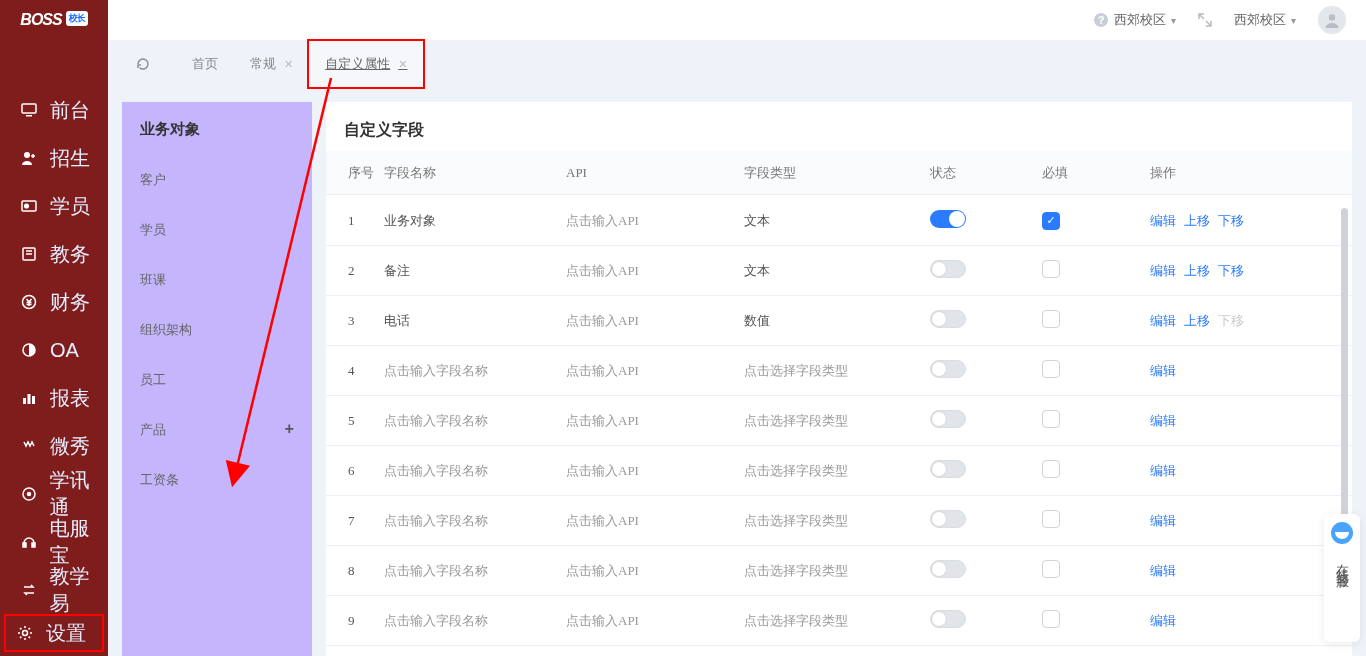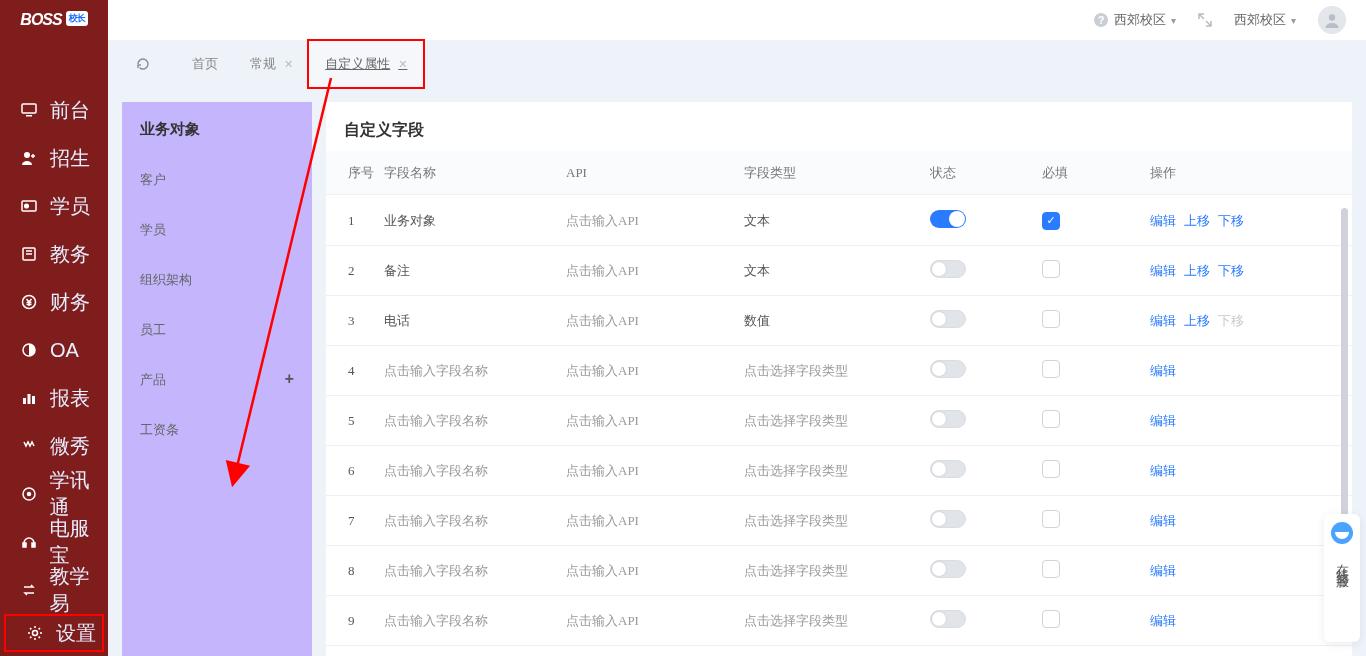--- a/index.html
+++ b/index.html
@@ -15,21 +15,21 @@
 
 
 .sidebar { position: absolute; top: 0; left: 0; width: 108px; height: 656px; background: #7f1d1d; color: #fff; }
 .logo { height: 40px; display: flex; align-items: center; justify-content: center; }
 .logo-box { width: 80px; height: 22px; display: flex; align-items: center; justify-content: center; font-weight: 900; font-style: italic; letter-spacing: -1px; font-size: 16px; color: #fff; }
 .logo-badge { background: #fff; color: #1b6cff; font-size: 9px; font-style: normal; font-weight: 700; padding: 1px 3px; border-radius: 3px; margin-left: 4px; transform: translateY(-2px); }
 .nav { margin-top: 46px; display: flex; flex-direction: column; }
 .nav-item { height: 48px; display: flex; align-items: center; gap: 12px; padding-left: 20px; color: #e6eeff; font-size: 20px; cursor: pointer; }
 .nav-item .ico { width: 18px; height: 18px; display: inline-flex; align-items: center; justify-content: center; }
 
-.nav-item.settings-highlight { border: 2px solid #ff0000; width: 100px; margin-left: 4px; height: 38px; }
+.nav-item.settings-highlight { border: 2px solid #ff0000; width: 100px; margin-left: 4px; height: 38px; padding-left: 10px; }
 
 
 .tabbar { position: absolute; top: 40px; left: 108px; right: 0; height: 48px; background: #eef2f9; display: flex; align-items: center; padding-left: 20px; gap: 0; }
 .reload { width: 30px; height: 30px; display: flex; align-items: center; justify-content: center; color: #888; cursor: pointer; font-size: 15px; }
 .tabs { display: flex; align-items: center; margin-left: 18px; }
 .tab { height: 46px; padding: 0 16px; display: flex; align-items: center; gap: 8px; color: #888; font-size: 13px; position: relative; cursor: pointer; }
 .tab .close { color: #bbb; font-size: 11px; }
 .tab.active { background: #f5f7fb; color: #666; text-decoration: underline; }
 .tab-redbox { position: absolute; top: -2px; left: -2px; right: -2px; bottom: -2px; border: 2px solid #ff0000; pointer-events: none; }
 
@@ -264,20 +264,23 @@
   <div class="panel-left">
     <h3>业务对象</h3>
     <div class="biz-list">
       <div class="biz-item">
           <span>客户</span>
         </div>
       <div class="biz-item">
           <span>学员</span>
         </div>
       <div class="biz-item">
+          <span>班课</span>
+        </div>
+      <div class="biz-item">
           <span>组织架构</span>
         </div>
       <div class="biz-item">
           <span>员工</span>
         </div>
       <div class="biz-item">
           <span>产品</span>
           <span class="plus">+</span>
         </div>
       <div class="biz-item">

